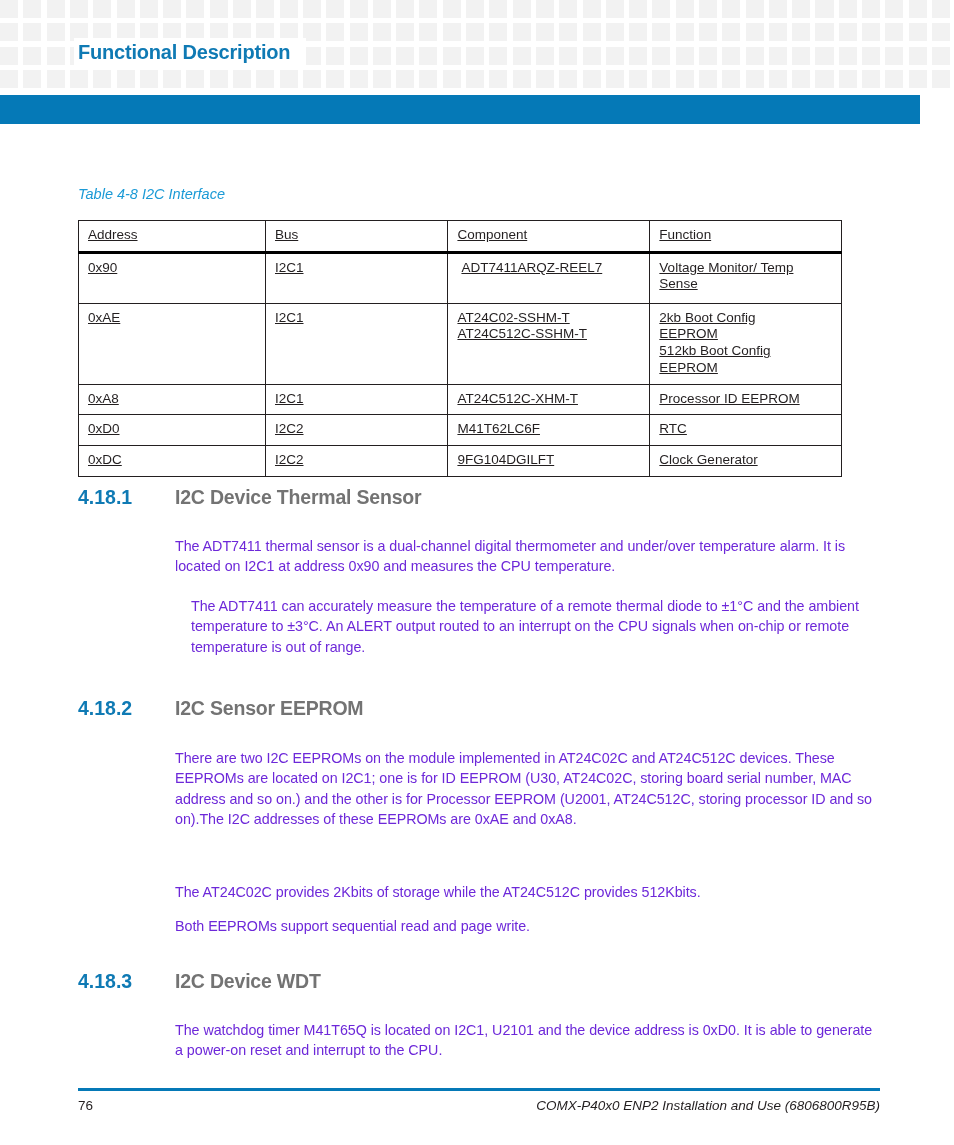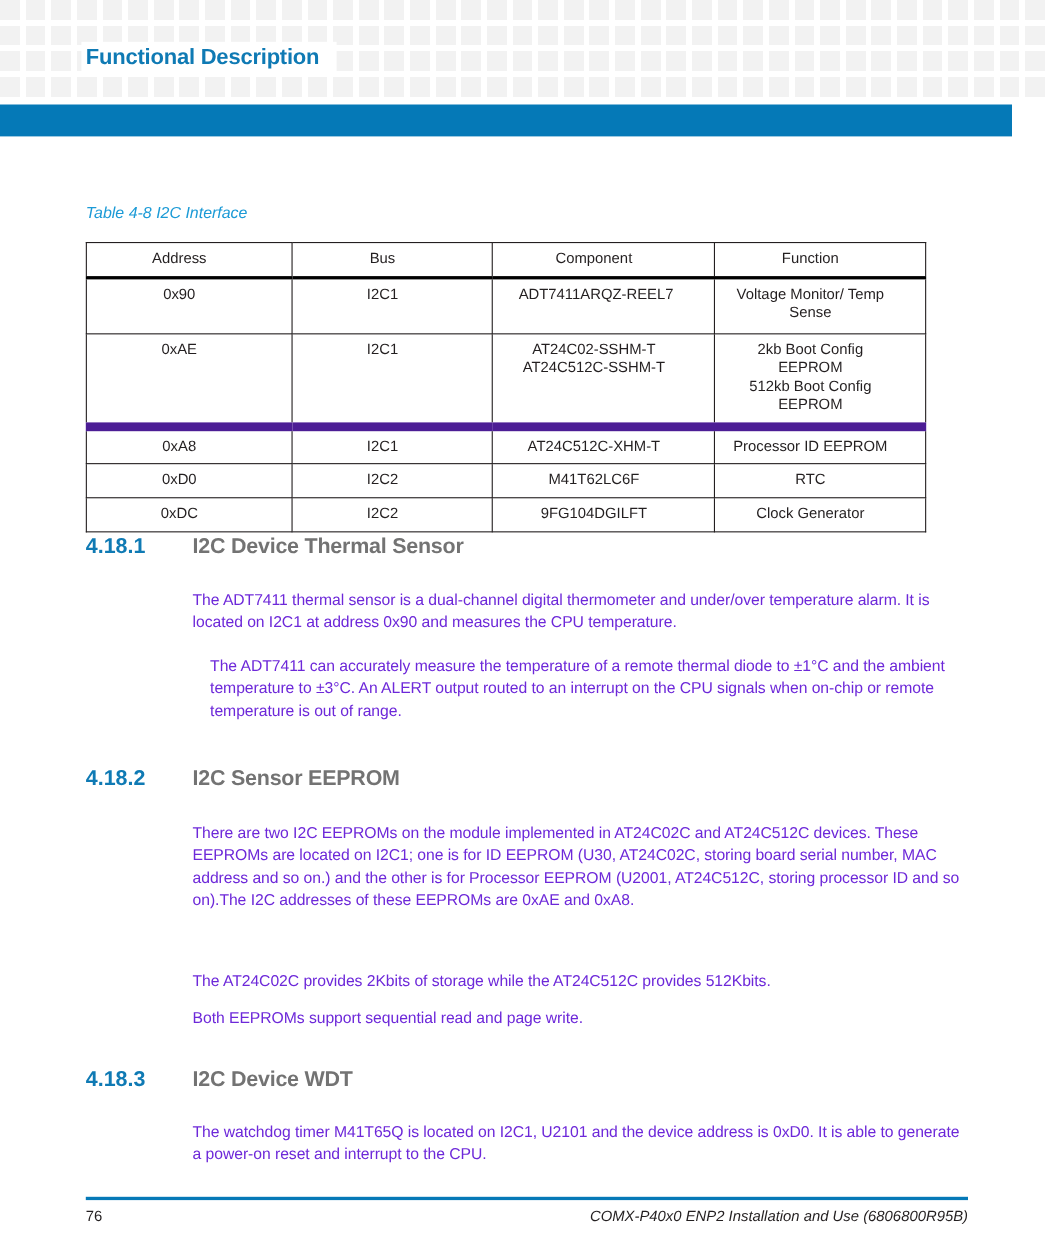--- a/index.html
+++ b/index.html
@@ -123,31 +123,32 @@
     width: 764px;
     border-collapse: collapse;
     font-size: 13.5px;
     color: #231f20;
   }
   table.i2c-table td,
   table.i2c-table th {
     border: 1px solid #231f20;
     padding: 6px 27px 7px 9px;
     vertical-align: top;
-    text-align: center;
+    text-align: left;
     font-weight: normal;
     line-height: 1.24;
+    text-decoration: underline;
   }
   table.i2c-table .col-address { width: 190px; }
   table.i2c-table .col-bus     { width: 192px; }
   table.i2c-table .col-comp    { width: 190px; }
   table.i2c-table .col-func    { width: 192px; }
 
   table.i2c-table tr.head-row td { border-bottom: 3px solid #000000; }
-  table.i2c-table tr.thick-top td { border-top: 8px solid #4c1d95; }
+  table.i2c-table tr.thick-top td { border-top: 1px solid #4c1d95; }
   table.i2c-table tr.tall-1 td { height: 36px; }
   table.i2c-table tr.tall-2 td { height: 60px; }
   .indent-cell { padding-left: 13px !important; }
 
   
   .sec {
     position: absolute;
     left: 78px;
     width: 800px;
   }

